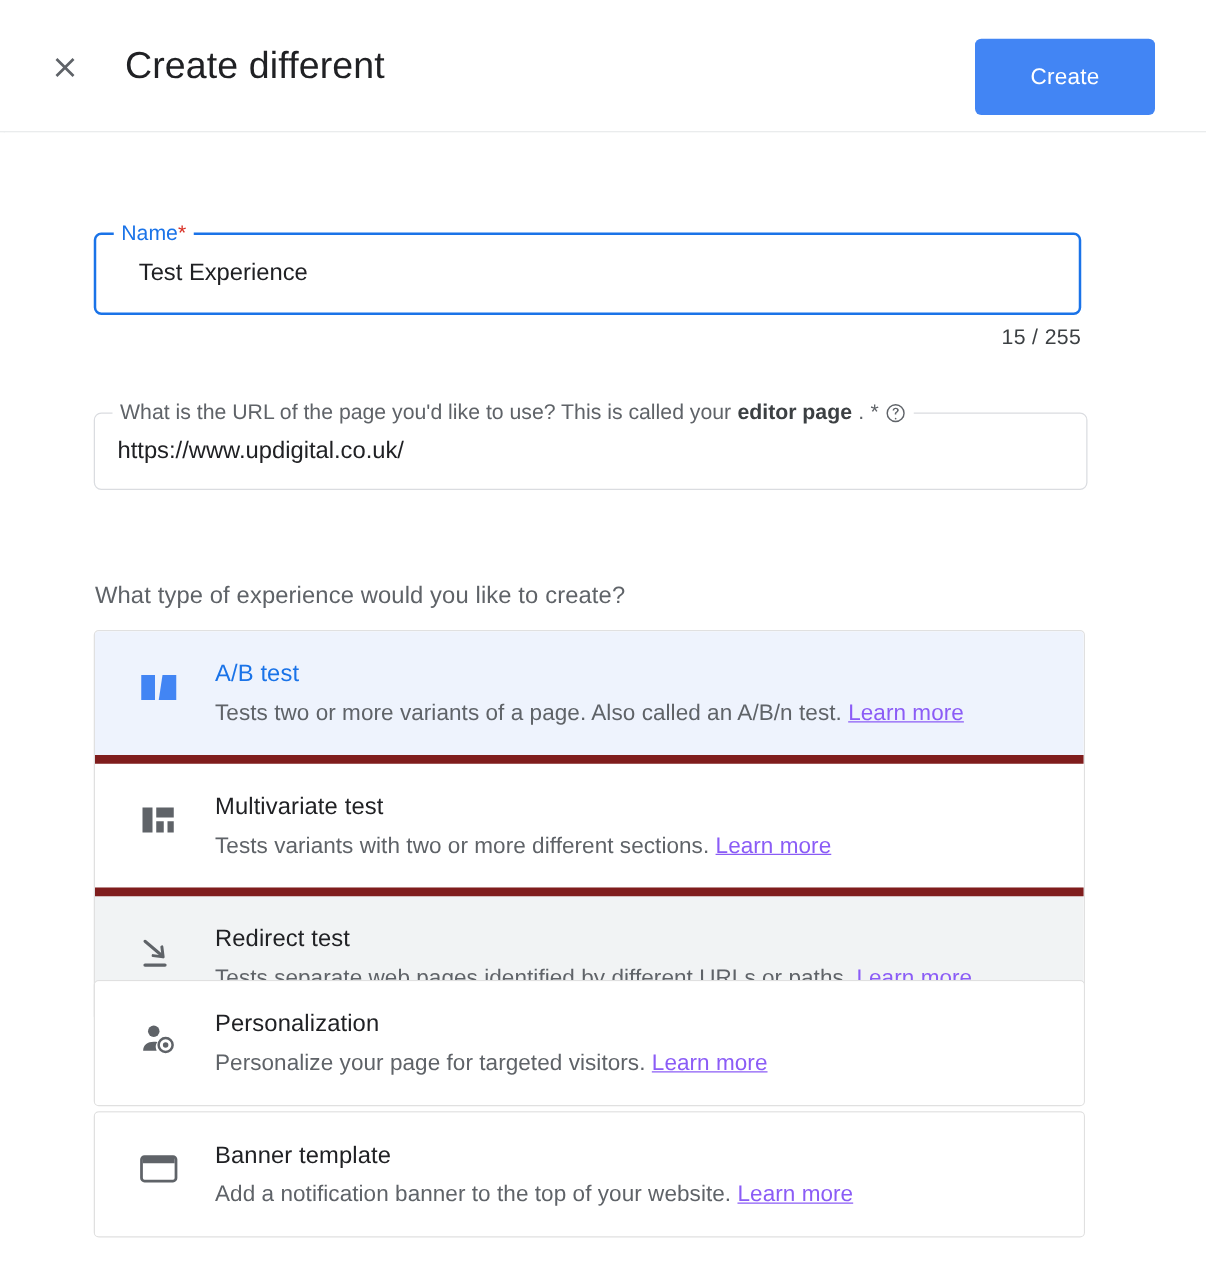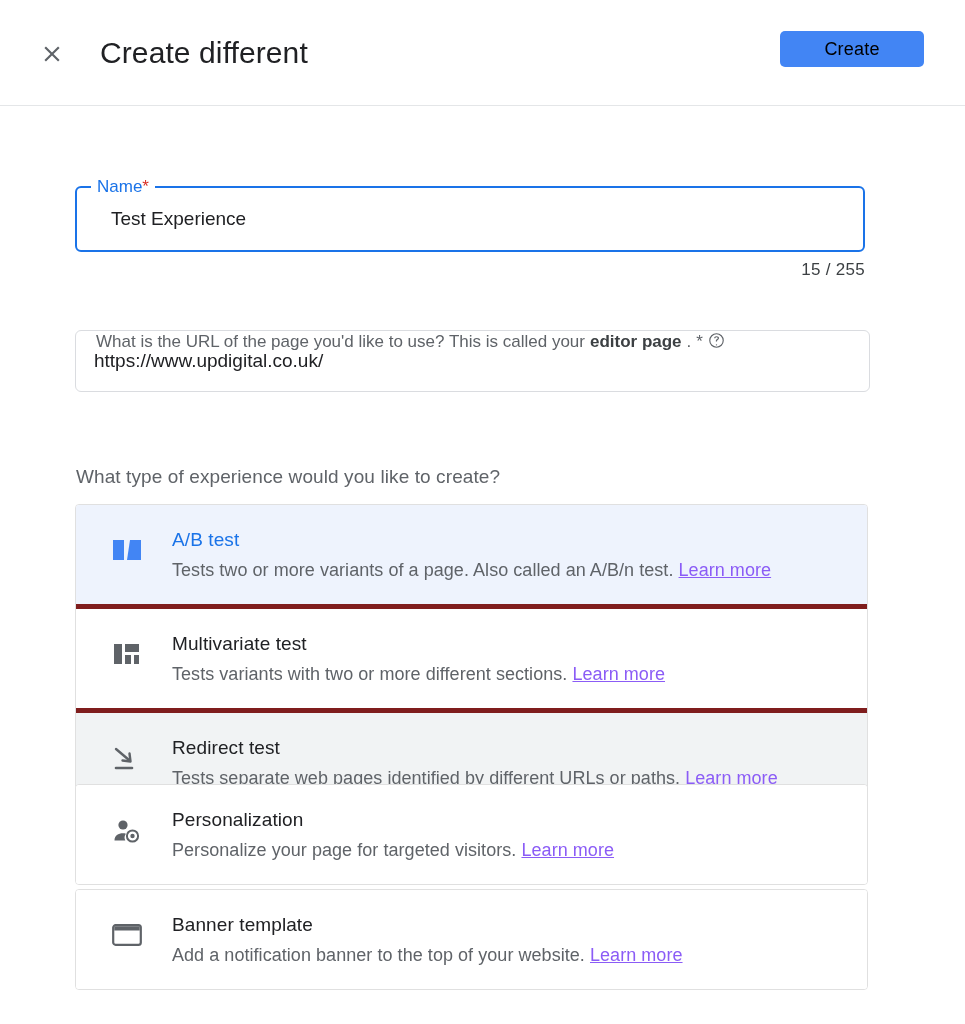--- a/index.html
+++ b/index.html
@@ -58,26 +58,26 @@
     font-size: 30px;
     line-height: 46px;
     color: #202124;
     font-weight: 400;
     letter-spacing: 0.1px;
     white-space: nowrap;
   }
   .create-btn {
     position: absolute;
     right: 41px; top: 31px;
-    height: 36px;
+    height: 61px;
     min-width: 144px;
     padding: 0 38px;
     border: none; border-radius: 5px;
     background: #4285f4;
-    color: #000000;
+    color: #ffffff;
     font-family: "Liberation Sans", sans-serif;
     font-size: 18px;
     font-weight: 500;
     letter-spacing: 0.2px;
     cursor: pointer;
   }
 
   
   .body {
     position: absolute;
@@ -148,23 +148,22 @@
     position: absolute;
     left: 14px; top: -11px;
     height: 20px;
     padding: 0 6px;
     background: #ffffff;
     font-size: 17px;
     line-height: 20px;
     color: #5f6368;
     white-space: nowrap;
     display: flex;
-    align-items: flex-start;
+    align-items: center;
     gap: 5px;
-    margin-top: 12px;
   }
   .url-legend b { color: #3c4043; font-weight: 700; }
   .help-icon { display: inline-flex; vertical-align: middle; }
   .url-input {
     position: absolute;
     left: 0; top: 0;
     width: 100%; height: 100%;
     border: none; outline: none; background: transparent;
     padding: 0 16px 0 18px;
     font-family: "Liberation Sans", sans-serif;
@@ -196,21 +195,21 @@
 
   .option-row {
     position: relative;
     display: flex;
     align-items: flex-start;
     min-height: 86px;
     padding: 21px 20px 21px 28px;
     background: #ffffff;
     cursor: pointer;
   }
-  .option-row + .option-row { border-top: 5px solid #7f1d1d; }
+  .option-row + .option-row { border-top: 7px solid #7f1d1d; }
   .option-row.selected { background: #eef3fd; }
   .option-row.hovered  { background: #f1f3f4; }
 
   .option-icon {
     flex: 0 0 auto;
     width: 46px;
     display: flex;
     align-items: center;
     justify-content: center;
     padding-top: 11px;

